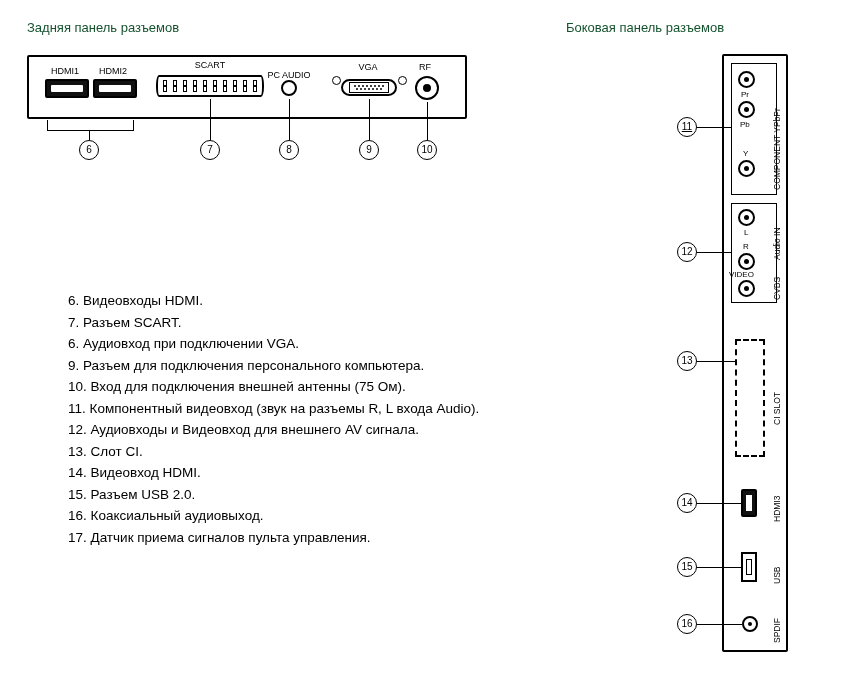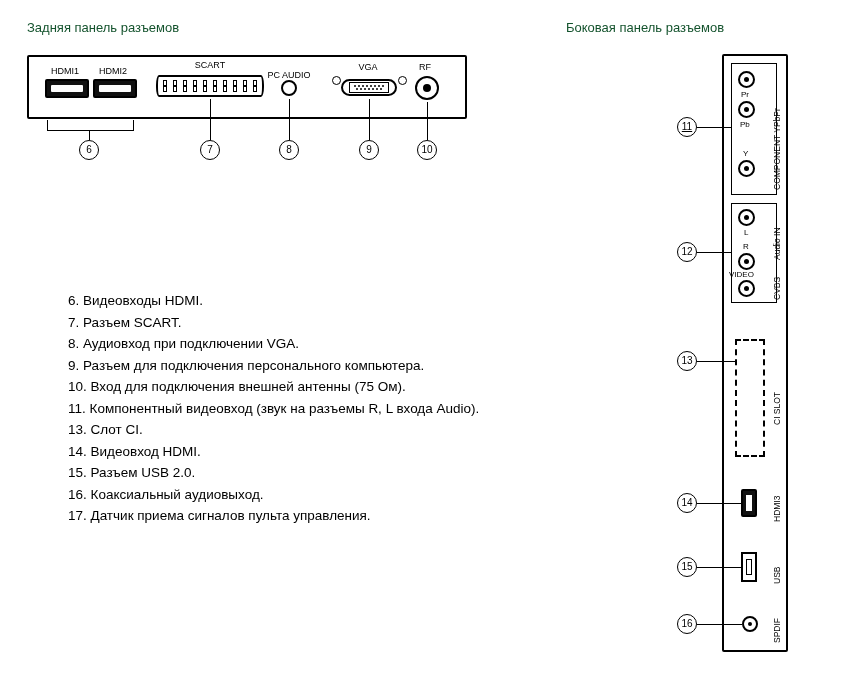--- a/index.html
+++ b/index.html
@@ -351,24 +351,25 @@
 
 <div class="vline" style="left:369px; top:99px; height:41px;"></div>
 <div class="callout" style="left:359px; top:140px;">9</div>
 
 <div class="vline" style="left:427px; top:102px; height:38px;"></div>
 <div class="callout" style="left:417px; top:140px;">10</div>
 
 <div class="abs" id="desc-list">
   <div>6. Видеовходы HDMI.</div>
   <div>7. Разъем SCART.</div>
-  <div>8. Аудиовход при подключении VGA.</div>
+  <div>6. Аудиовход при подключении VGA.</div>
   <div>9. Разъем для подключения персонального компьютера.</div>
   <div>10. Вход для подключения внешней антенны (75 Ом).</div>
   <div>11. Компонентный видеовход (звук на разъемы R, L входа Audio).</div>
+  <div>12. Аудиовходы и Видеовход для внешнего AV сигнала.</div>
   <div>13. Слот CI.</div>
   <div>14. Видеовход HDMI.</div>
   <div>15. Разъем USB 2.0.</div>
   <div>16. Коаксиальный аудиовыход.</div>
   <div>17. Датчик приема сигналов пульта управления.</div>
 </div>
 
 <div class="abs" id="side-panel"></div>
 
 <div class="abs" style="left:731px; top:63px; width:44px; height:130px; border:1px solid #000;"></div>

